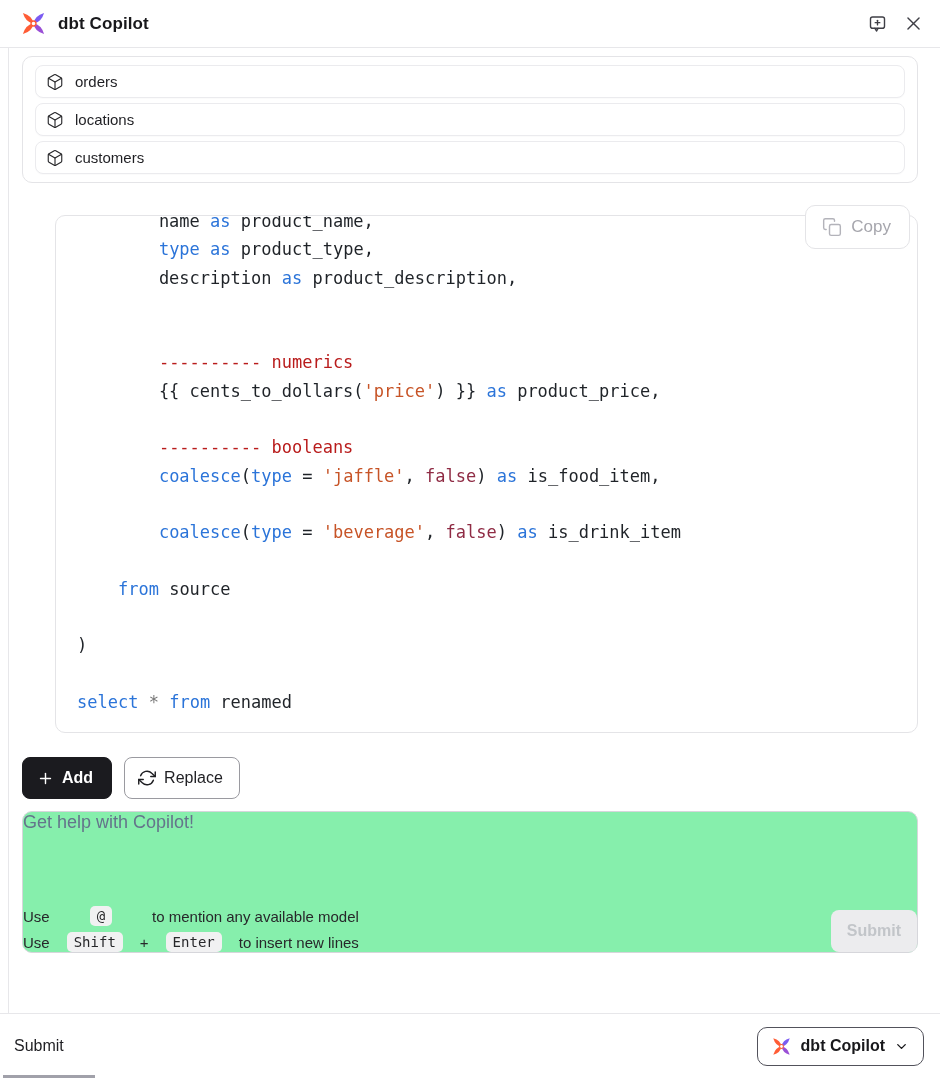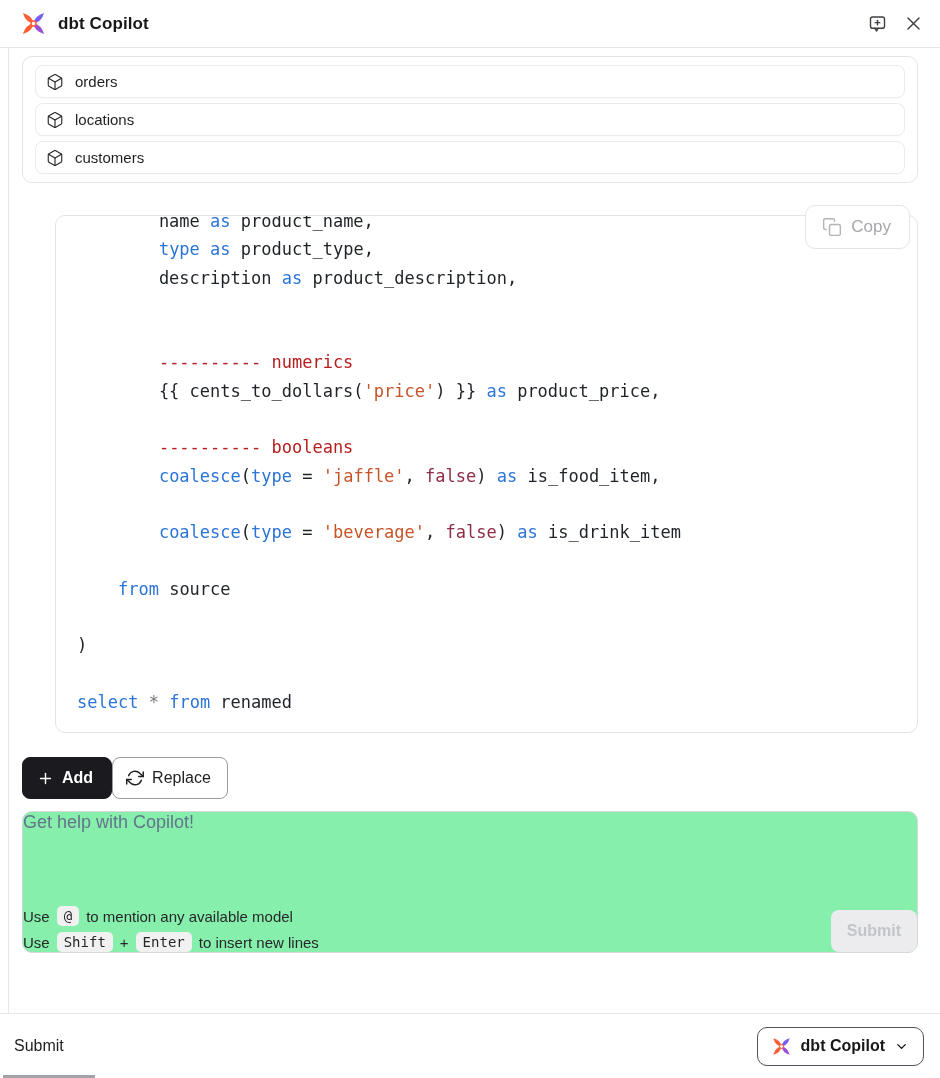--- a/index.html
+++ b/index.html
@@ -34,31 +34,31 @@
   .tok-lit { color:#8f2b44; }
   .tok-com { color:#b91c1c; }
   .tok-op  { color:#767676; }
 
   .copy-btn { position:absolute; top:-10px; right:8px; display:flex; align-items:center; gap:9px;
     background:#fff; border:1px solid #e4e4e7; border-radius:10px; padding:11px 18px 11px 16px;
     font-size:17px; color:#a6a6ad; cursor:pointer; }
   .copy-btn svg { color:#b3b3ba; }
 
   
-  .actions { display:flex; margin:24px 22px 0 22px; }
+  .actions { display:flex; gap:12px; margin:24px 22px 0 22px; }
   .btn { display:flex; align-items:center; gap:8px; height:42px; border-radius:8px; font-size:16px; cursor:pointer; }
   .btn-add { background:#1b1b1f; color:#fff; font-weight:600; padding:0 18px 0 14px; border:1px solid #1b1b1f; }
   .btn-replace { background:#fff; color:#1f1f23; font-weight:500; padding:0 16px 0 13px; border:1px solid #9a9aa0; }
 
   
   .prompt { position:relative; margin:12px 22px 0 22px; height:142px; border:1px solid #d6d6db; border-radius:10px; background:#86efac; display:flex; flex-direction:column; cursor:text; }
   .placeholder { font-size:18px; color:#64748b; }
   .prompt-bottom { margin-top:auto; display:flex; align-items:center; }
   .hints { display:flex; flex-direction:column; gap:6px; }
-  .hint { font-size:15px; color:#27272a; display:flex; align-items:center; gap:7px; }
+  .hint { font-size:15px; color:#27272a; display:flex; align-items:center; gap:17px;justify-content:space-between; }
   .key { font-family:"DejaVu Sans Mono", monospace; font-size:14px; background:#f1f1f2; border-radius:5px; padding:2px 7px; color:#27272a; }
   .submit { margin-left:auto; align-self:flex-end; background:#ececee; color:#c2c5c9; border:none; border-radius:8px; font-size:16px; font-weight:600; padding:12px 16px; cursor:default; }
 
   
   .footer { position:absolute; left:0; right:0; bottom:0; height:65px; border-top:1px solid #e7e7ea; display:flex; align-items:center; padding:0 16px 0 14px; background:#fff; }
   .footer-tab { font-size:16px; color:#1f1f23; cursor:pointer; }
   .tab-underline { position:absolute; left:3px; bottom:0; width:92px; height:3px; background:#a1a1aa; }
   .copilot-dd { margin-left:auto; display:flex; align-items:center; gap:9px; border:1.5px solid #52525b; border-radius:10px; padding:8px 14px 8px 13px; background:#fff; cursor:pointer; }
   .copilot-dd .dd-label { font-size:16px; font-weight:600; color:#18181b; }
   .copilot-dd svg.chev { color:#18181b; }

